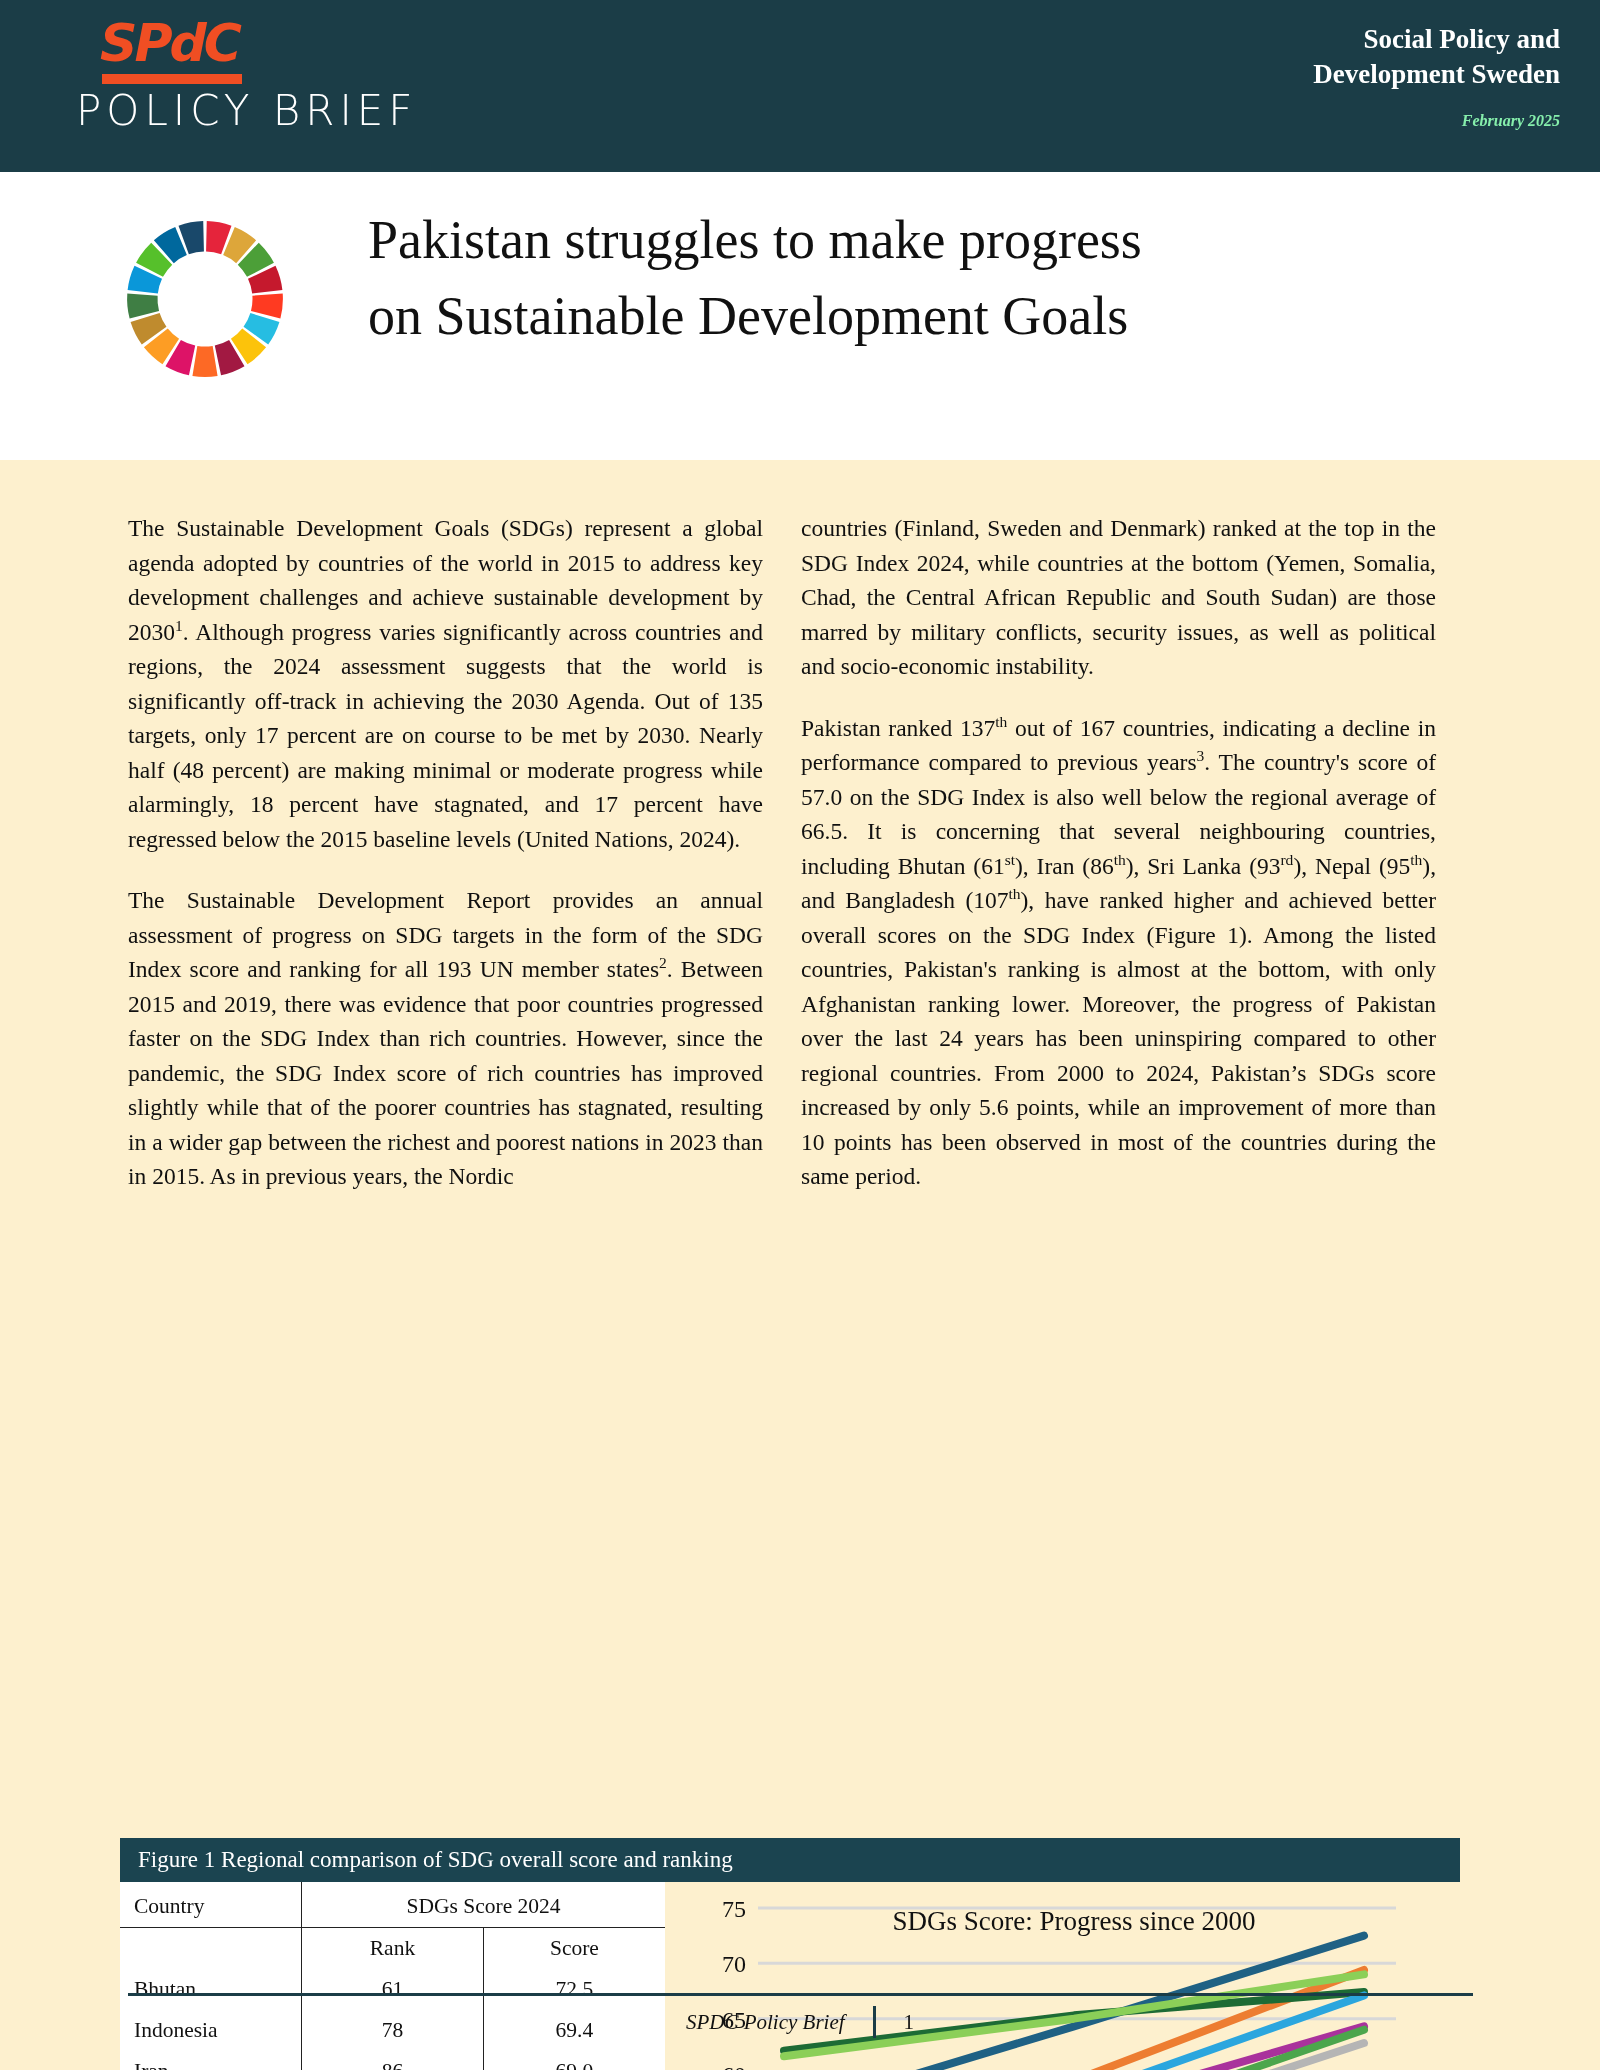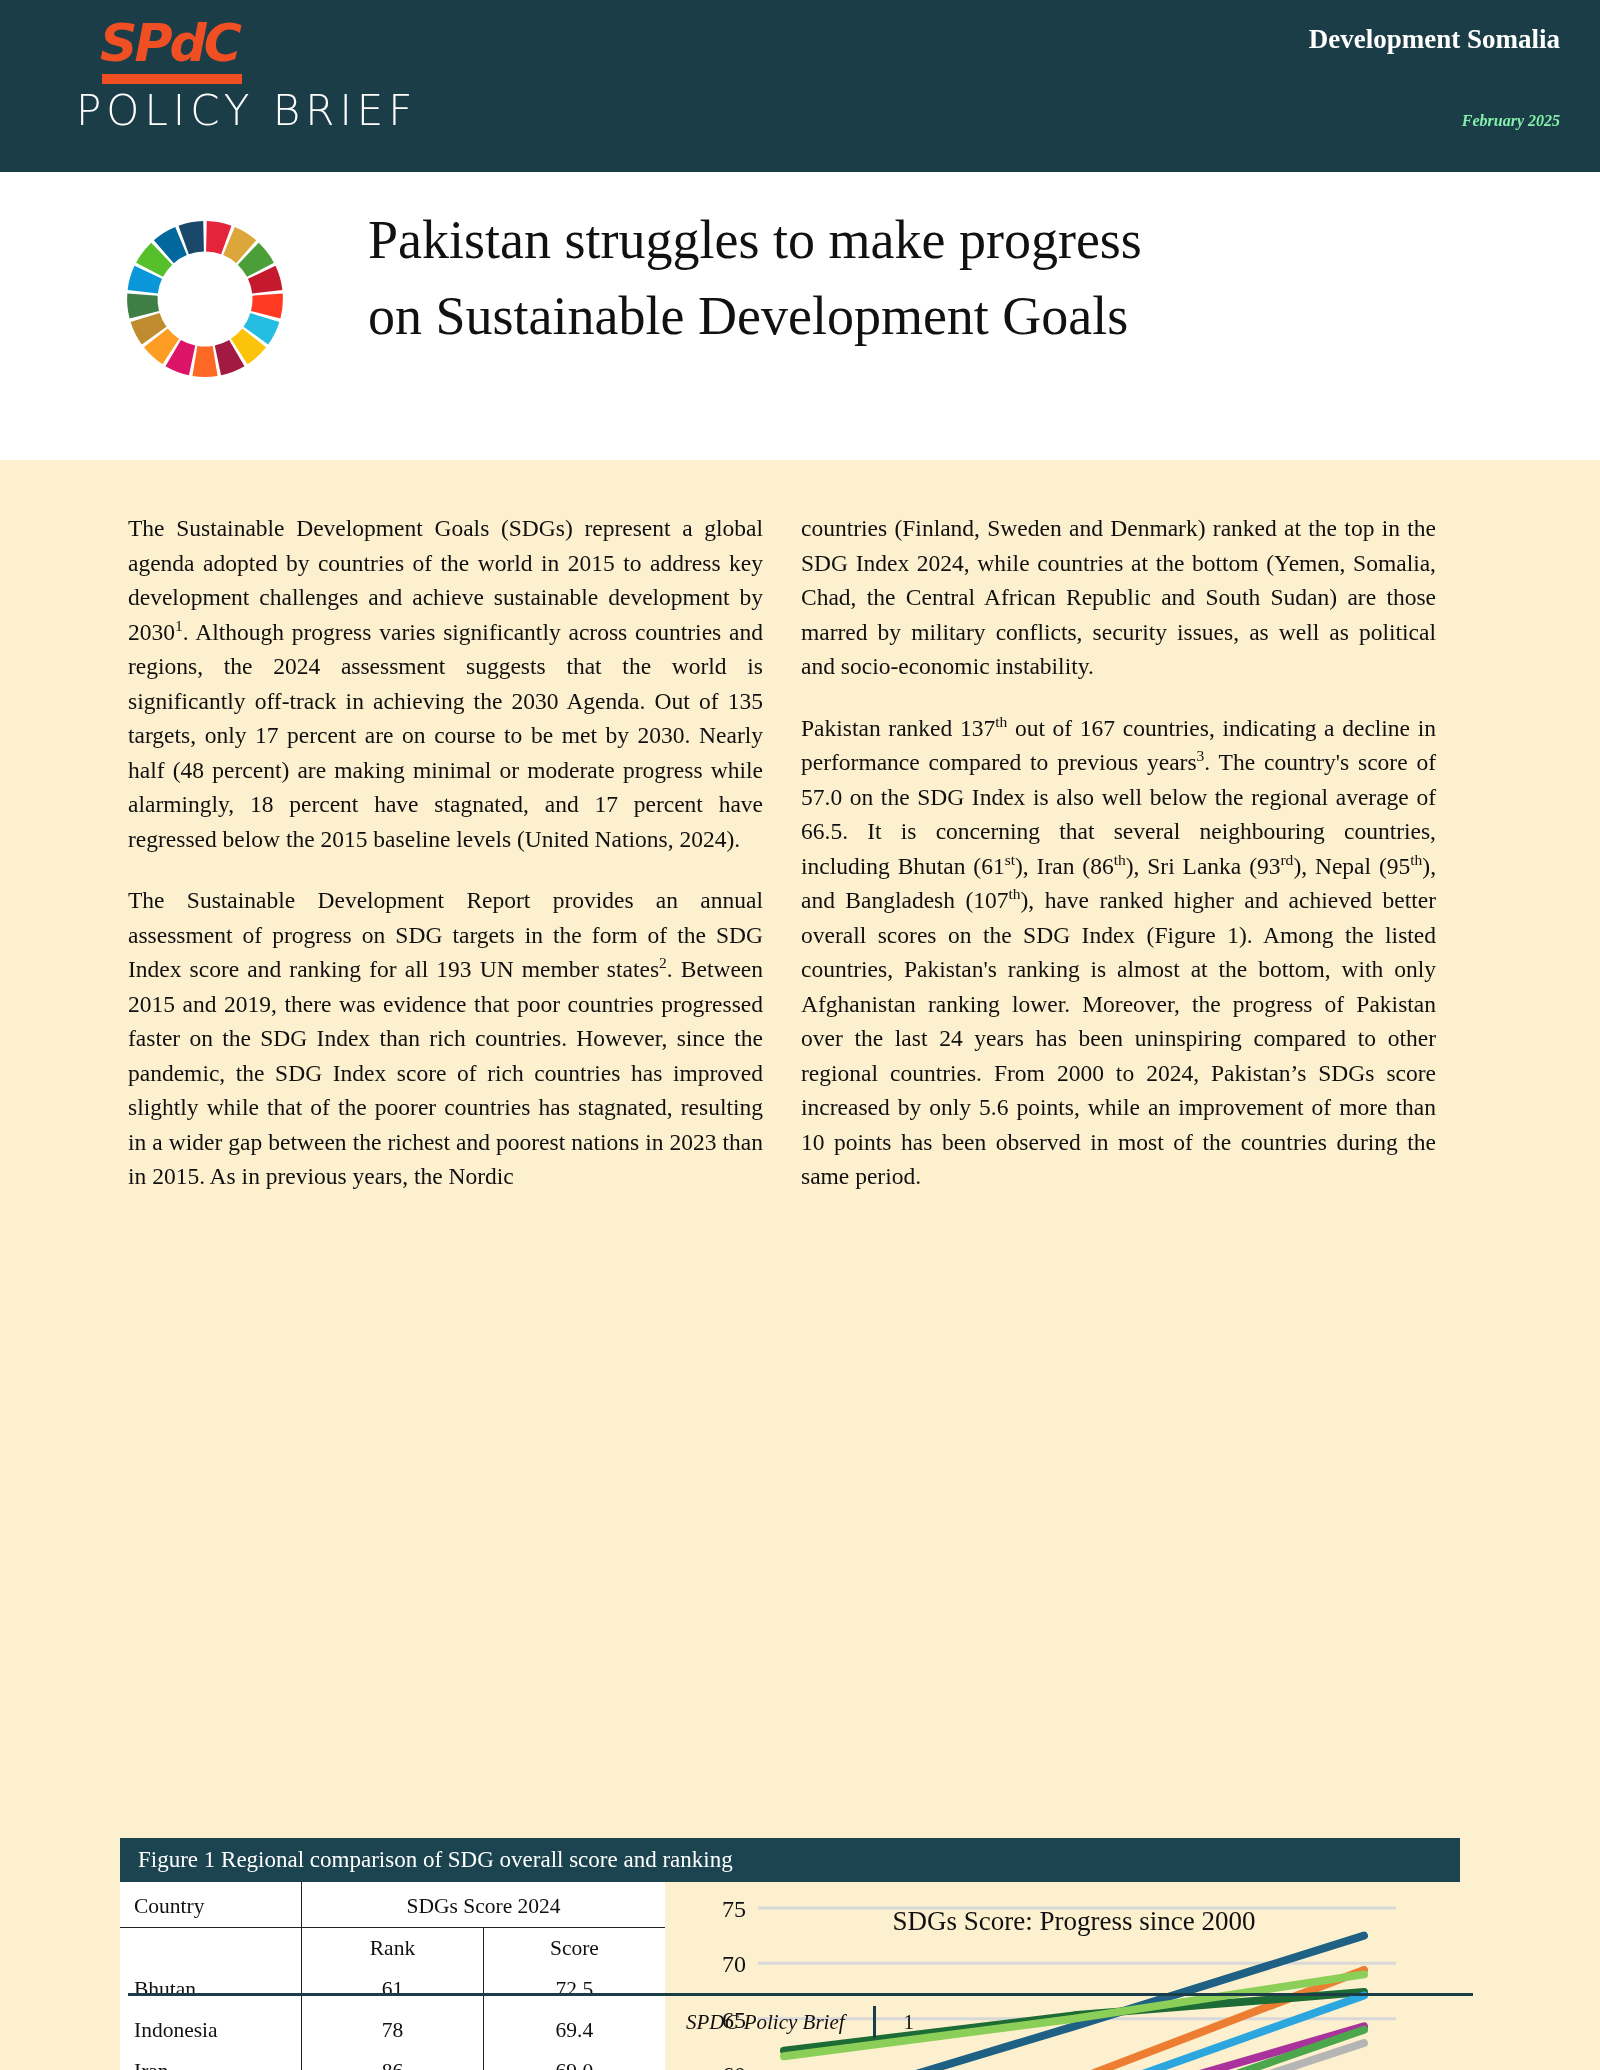--- a/index.html
+++ b/index.html
@@ -220,21 +220,22 @@
 
 <div class="page">
 
   <div class="topbar">
     <div class="logo-wrap">
       <div class="logo-text">SPdC</div>
       <div class="logo-underline"></div>
     </div>
     <div class="policy-brief">POLICY BRIEF</div>
     <div class="org-name">
-      <div>Development Somalia</div>
+      <div>Social Policy and</div>
+      <div>Development Sweden</div>
     </div>
     <div class="issue-date">February 2025</div>
   </div>
 
   <div class="titleband">
     <svg class="sdg-wheel" viewBox="0 0 200 200">
       <g id="wheel">
           <path d="M 101.86036135296807 18.021106035538736 A 82 82 0 0 1 127.8794569496021 22.88491794599915 L 116.9996688717086 52.97860850365802 A 50 50 0 0 0 101.13436667863907 50.012869533865086 Z" fill="#e5243b"></path>
           <path d="M 131.34892754620176 24.22899801571188 A 82 82 0 0 1 153.85400010572448 38.16354899727326 L 132.83780494251494 62.29484694955686 A 50 50 0 0 0 119.11519972329376 53.79816952177554 Z" fill="#dda63a"></path>
           <path d="M 156.60364736391668 40.670183675479265 A 82 82 0 0 1 172.5552621322526 61.7935354040692 L 144.24101349527598 76.70337524638366 A 50 50 0 0 0 134.51441912433944 63.82328272895077 Z" fill="#4c9f38"></path>

